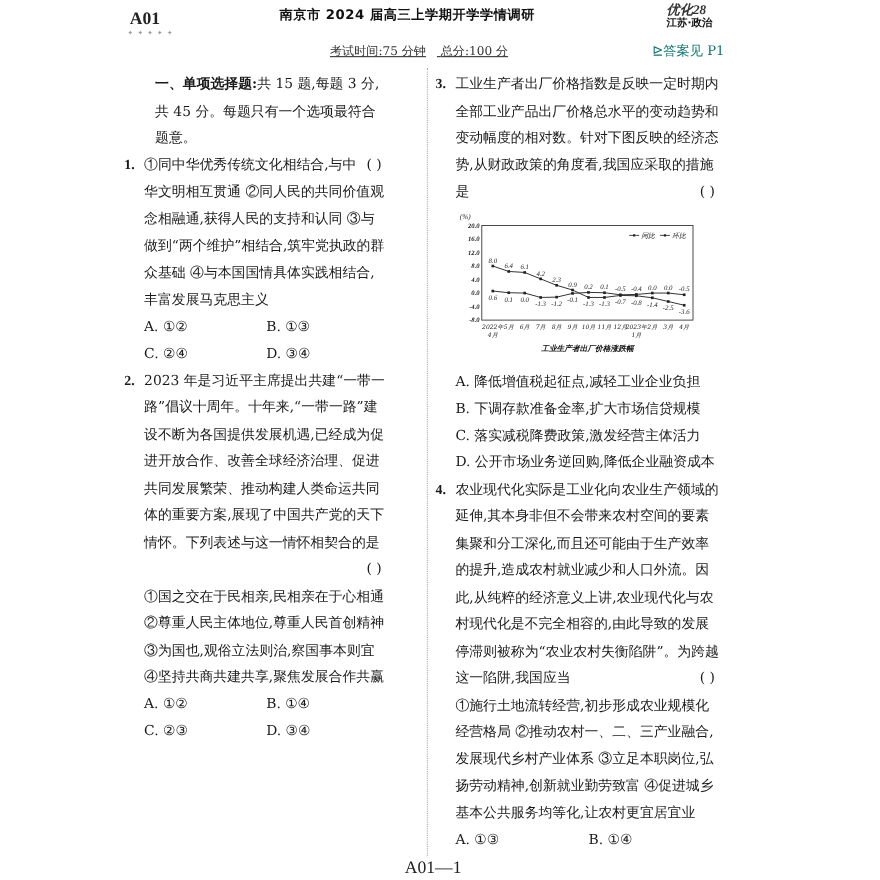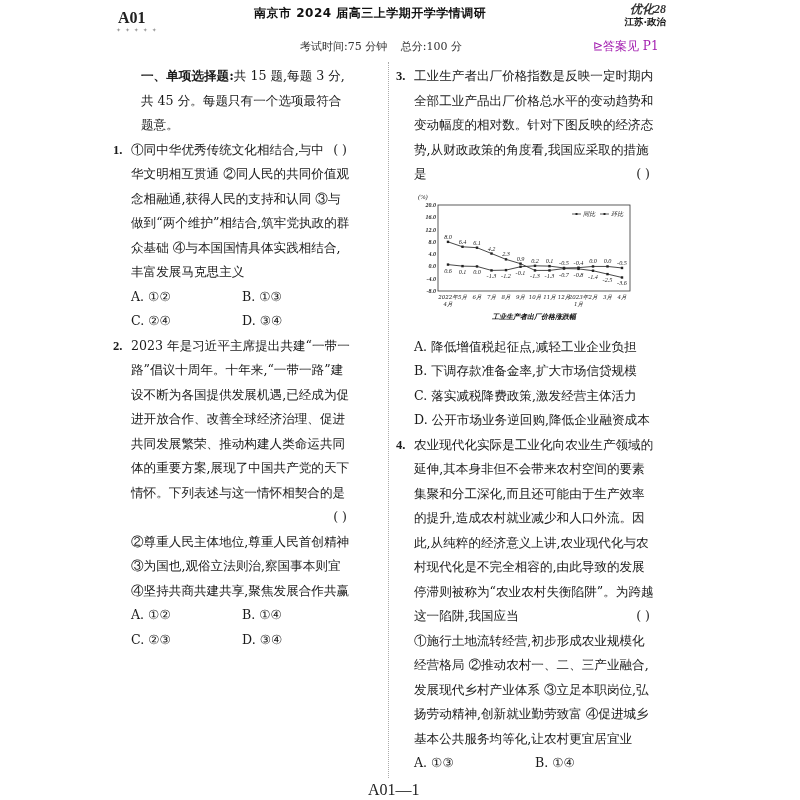--- a/index.html
+++ b/index.html
@@ -3,26 +3,26 @@
 <meta charset="utf-8">
 <style>
   * { margin: 0; padding: 0; box-sizing: border-box; }
   html, body { width: 800px; height: 800px; background: #ffffff; overflow: hidden; }
   body { font-family: "DejaVu Serif", "Liberation Serif", serif; color: #1a1a1a; position: relative; }
 
   .header { position: absolute; left: 0; top: 0; width: 792px; height: 60px; }
   .badge { position: absolute; left: 118px; top: 9px; font-family: "Liberation Serif", serif; font-weight: bold; font-size: 16px; color: #222; }
   .badge-dots { position: absolute; left: 116px; top: 26px; font-size: 6px; color: #999; letter-spacing: 1px; }
   .title { position: absolute; left: 254px; top: 5px; font-family: "DejaVu Sans", sans-serif; font-size: 12px; font-weight: bold; color: #111; letter-spacing: 0.5px; }
-  .logo { position: absolute; left: 606px; top: 3px; width: 60px; text-align: right; }
+  .logo { position: absolute; left: 606px; top: 3px; width: 60px; text-align: left; }
   .logo-top { font-family: "Liberation Serif", serif; font-size: 12px; font-style: italic; font-weight: bold; color: #333; line-height: 13px; }
   .logo-bottom { font-family: "DejaVu Sans", sans-serif; font-size: 9.5px; font-weight: bold; color: #111; line-height: 12px; }
-  .exam-info { position: absolute; left: 300px; top: 39px; font-size: 11px; color: #333; }
+  .exam-info { position: absolute; left: 300px; top: 39px; font-size: 11px; color: #333; text-decoration: underline; }
   .exam-info span { margin-right: 10px; }
-  .answer-ref { position: absolute; left: 593px; top: 38px; font-size: 12px; color: #a21caf; }
+  .answer-ref { position: absolute; left: 593px; top: 38px; font-size: 12px; color: #0f766e; }
 
   .col { position: absolute; top: 64px; font-size: 12.6px; line-height: 24.5px; color: #1a1a1a; }
   .col-left { left: 113px; width: 240px; }
   .col-right { left: 396px; width: 260px; }
   .divider { position: absolute; left: 388px; top: 62px; width: 0; height: 716px; border-left: 1px dotted #aaa; }
 
   .q { position: relative; padding-left: 18px; }
   .qnum { position: absolute; left: 0; top: 0; font-family: "Liberation Serif", serif; font-weight: bold; }
   .section-head { font-weight: bold; margin-left: 28px; }
   .section-head .sub { font-weight: normal; }
@@ -73,20 +73,21 @@
     <span class="opt">B. ①③</span>
     <span class="opt">C. ②④</span>
     <span class="opt">D. ③④</span>
   </div>
 
   <div class="q">
     <span class="qnum">2.</span>
     <span>2023 年是习近平主席提出共建“一带一路”倡议十周年。十年来,“一带一路”建设不断为各国提供发展机遇,已经成为促进开放合作、改善全球经济治理、促进共同发展繁荣、推动构建人类命运共同体的重要方案,展现了中国共产党的天下情怀。下列表述与这一情怀相契合的是</span>
   </div>
   <div class="bracket-line">(    )</div>
+  <div class="ind">①国之交在于民相亲,民相亲在于心相通</div>
   <div class="ind">②尊重人民主体地位,尊重人民首创精神</div>
   <div class="ind">③为国也,观俗立法则治,察国事本则宜</div>
   <div class="ind">④坚持共商共建共享,聚焦发展合作共赢</div>
   <div class="opts">
     <span class="opt">A. ①②</span>
     <span class="opt">B. ①④</span>
     <span class="opt">C. ②③</span>
     <span class="opt">D. ③④</span>
   </div>
 </div>

